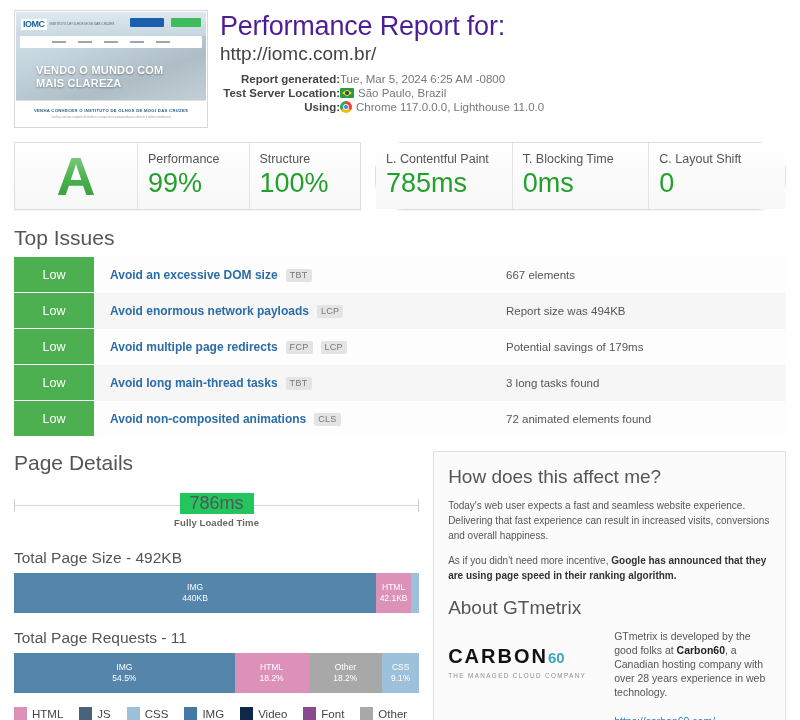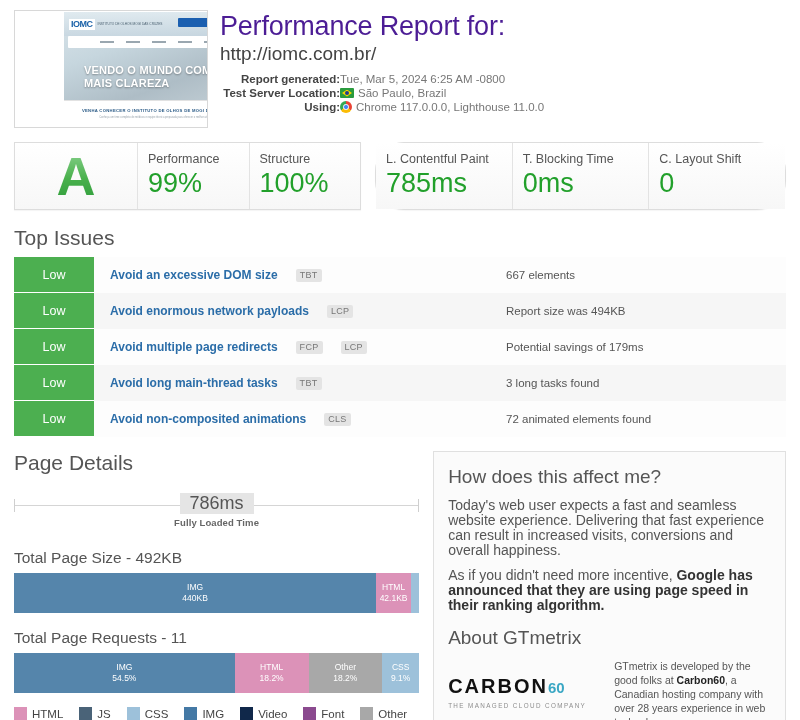--- a/index.html
+++ b/index.html
@@ -16,21 +16,20 @@
   
   .header { display: flex; padding: 10px 14px 0 14px; }
   .thumb-wrap {
     width: 194px; height: 118px; flex: 0 0 194px;
     border: 1px solid #d8d8d8; background: #fff; padding: 1px;
     overflow: hidden;
   }
   .thumb {
     width: 100%; height: 100%; position: relative; overflow: hidden;
     background: linear-gradient(160deg,#d9e4ea 0%,#c6d6de 30%,#aebdc6 60%,#cfd9de 100%);
-    margin-left: 48px;
   }
   .thumb-nav {
     position: absolute; top: 0; left: 0; right: 0; height: 24px;
     background: linear-gradient(180deg, rgba(225,235,240,.9), rgba(200,215,225,.85));
     display: flex; align-items: center; padding: 0 5px;
   }
   .thumb-logo {
     font-size: 9px; font-weight: bold; color: #1b62a8; letter-spacing: -.5px;
     background: #fff; padding: 1px 2px; line-height: 9px;
   }
@@ -128,21 +127,21 @@
   .issues { margin: 0 14px; }
   .issue-row { display: flex; align-items: stretch; height: 36px; }
   .issue-row.odd { background: #f6f6f6; }
   .issue-row.even { background: #fdfdfd; }
   .impact {
     flex: 0 0 80px; color: #fff; font-size: 12.5px;
     display: flex; align-items: center; justify-content: center;
     border-bottom: 1px solid #fff;
   }
   .issue-name {
-    flex: 1; display: flex; align-items: center; padding-left: 16px; gap: 18px;
+    flex: 1; display: flex; align-items: center; padding-left: 16px; gap: 8px;
   }
   .issue-link {
     color: #2b6da8; font-size: 12px; font-weight: bold; text-decoration: none;
   }
   .tag {
     background: #e4e4e4; color: #777; font-size: 9px; padding: 1.5px 4px;
     border-radius: 2px; letter-spacing: .3px;
   }
   .issue-value { flex: 0 0 280px; display: flex; align-items: center; font-size: 11.5px; color: #555; }
 
@@ -153,42 +152,42 @@
 
   .timing { margin-top: 12px; position: relative; height: 46px; }
   .timing-line {
     position: absolute; top: 18px; left: 0; right: 0; height: 1px; background: #d5d5d5;
   }
   .timing-cap { position:absolute; top:12px; width:1px; height:13px; background:#cfcfcf; }
   .timing-cap.l { left: 0; }
   .timing-cap.r { right: 0; }
   .timing-val {
     position: absolute; top: 6px; left: 50%; transform: translateX(-50%);
-    background: #e5e5e5; padding: 0 10px; font-size: 18px; color: #555;
+    background: #22c55e; padding: 0 10px; font-size: 18px; color: #555;
   }
   .timing-sub {
     position: absolute; top: 30px; left: 50%; transform: translateX(-50%);
     font-size: 9.5px; font-weight: bold; color: #666; letter-spacing: .1px;
   }
 
   .bar-title { font-size: 15.5px; color: #555; margin: 16px 0 6px 0; }
   .stack { display: flex; height: 40px; width: 100%; }
   .seg {
     display: flex; flex-direction: column; align-items: center; justify-content: center;
     color: #fff; font-size: 8.5px; line-height: 11px; overflow: hidden; white-space: nowrap;
   }
   .seg-name { font-weight: normal; }
 
   .legend { display: flex; align-items: center; gap: 4px; margin: 14px 0 0 0; flex-wrap: nowrap; }
   .legend-item { display: flex; align-items: center; gap: 5px; margin-right: 12px; }
   .swatch { width: 13px; height: 13px; display: inline-block; }
   .legend-label { font-size: 11.5px; color: #444; }
 
   .panel-h1 { font-size: 19px; color: #555; font-weight: normal; margin: 2px 0 10px 0; }
-  .panel-p { font-size: 14px; color: #555; line-height: 15px; margin: 0 0 10px 0; }
+  .panel-p { font-size: 10px; color: #555; line-height: 15px; margin: 0 0 10px 0; }
   .panel-p b { color: #333; }
   .panel-h2 { font-size: 19px; color: #555; font-weight: normal; margin: 14px 0 10px 0; }
   .about { display: flex; gap: 14px; align-items: flex-start; }
   .carbon-logo { flex: 0 0 152px; padding-top: 16px; }
   .carbon-word { font-size: 20px; font-weight: bold; letter-spacing: 2px; color: #111; line-height: 22px; }
   .carbon-60 { color: #3aa7c4; font-size: 15px; letter-spacing: 0px; }
   .carbon-tag { font-size: 6.3px; letter-spacing: 1.4px; color: #8d8d8d; margin-top: 3px; }
   .about-text { flex: 1; }
   .about-p { font-size: 10.5px; color: #555; line-height: 14px; margin: 0 0 12px 0; }
   .about-p b { color: #222; }

